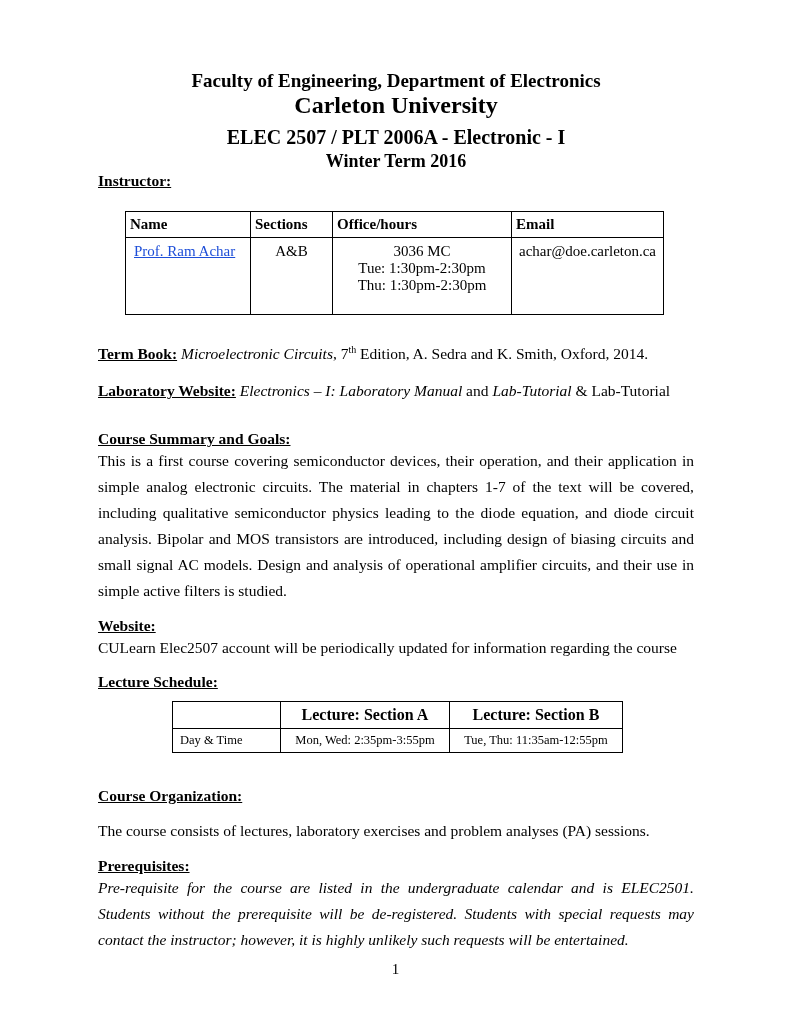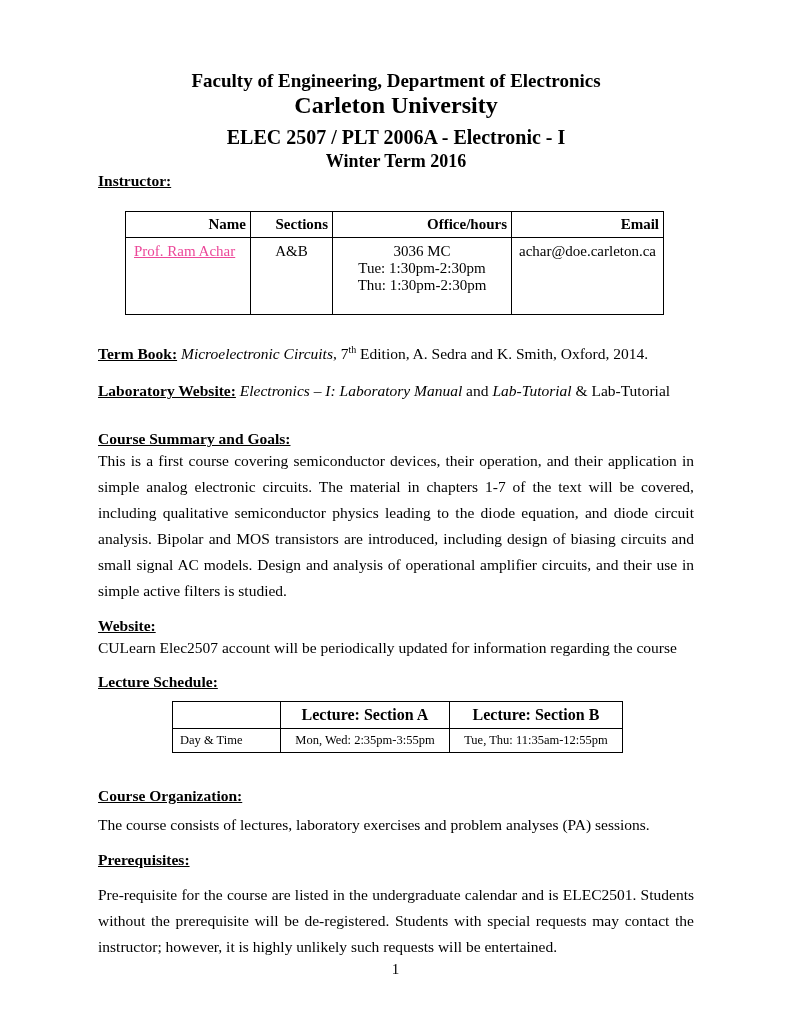--- a/index.html
+++ b/index.html
@@ -29,29 +29,29 @@
   .plain-line { font-size: 15.5px; line-height: 26px; }
 
   
   table { border-collapse: collapse; }
   td, th { border: 1px solid #000; vertical-align: top; }
   .instructor-table {
     width: 538px; margin: 21px 0 0 27px;
     font-size: 15px; table-layout: fixed;
   }
   .instructor-table th {
-    font-weight: bold; text-align: right; padding: 4px 4px;
+    font-weight: bold; text-align: left; padding: 4px 4px;
   }
   .instructor-table td { padding: 5px 6px 20px 6px; text-align: center; }
   .instructor-table col.c-name    { width: 125px; }
   .instructor-table col.c-sect    { width: 82px; }
   .instructor-table col.c-office  { width: 179px; }
   .instructor-table col.c-email   { width: 152px; }
   .instructor-table td.name-cell  { text-align: left; padding-left: 8px; }
-  a.link { color: #ec4899; text-decoration: underline; cursor: pointer; }
+  a.link { color: #1d4ed8; text-decoration: underline; cursor: pointer; }
 
   .textbook-line, .labmanual-line { font-size: 15.5px; }
   .textbook-line { margin-top: 30px; }
   .labmanual-line { margin-top: 19px; }
   .lbl { font-weight: bold; text-decoration: underline; }
   .it { font-style: italic; }
   sup { font-size: 10px; vertical-align: super; line-height: 0; }
 
   .summary-heading { margin-top: 30px; }
   .website-heading { margin-top: 13px; }
@@ -64,23 +64,23 @@
   .lecture-table col.l-label { width: 108px; }
   .lecture-table col.l-a     { width: 169px; }
   .lecture-table col.l-b     { width: 173px; }
   .lecture-table th {
     font-size: 16px; font-weight: bold; text-align: center; padding: 4px 2px; margin-left: 24px;
   }
   .lecture-table td { font-size: 12.5px; text-align: center; padding: 4px 4px; }
   .lecture-table td.row-label { text-align: left; padding-left: 7px; }
 
   .org-heading { margin-top: 34px; }
-  .org-body { margin-top: 7px; }
+  .org-body { margin-top: 13px; }
   .prereq-heading { margin-top: 13px; }
-  .prereq-body { margin-top: 13px; }
+  .prereq-body { margin-top: 0; font-style: italic; }
 
   .footer-page-number {
     position: absolute; bottom: 46px; left: 0; width: 100%;
     text-align: center; font-size: 15px;
   }
 </style>
 </head>
 <body>
 
 <div class="page">

